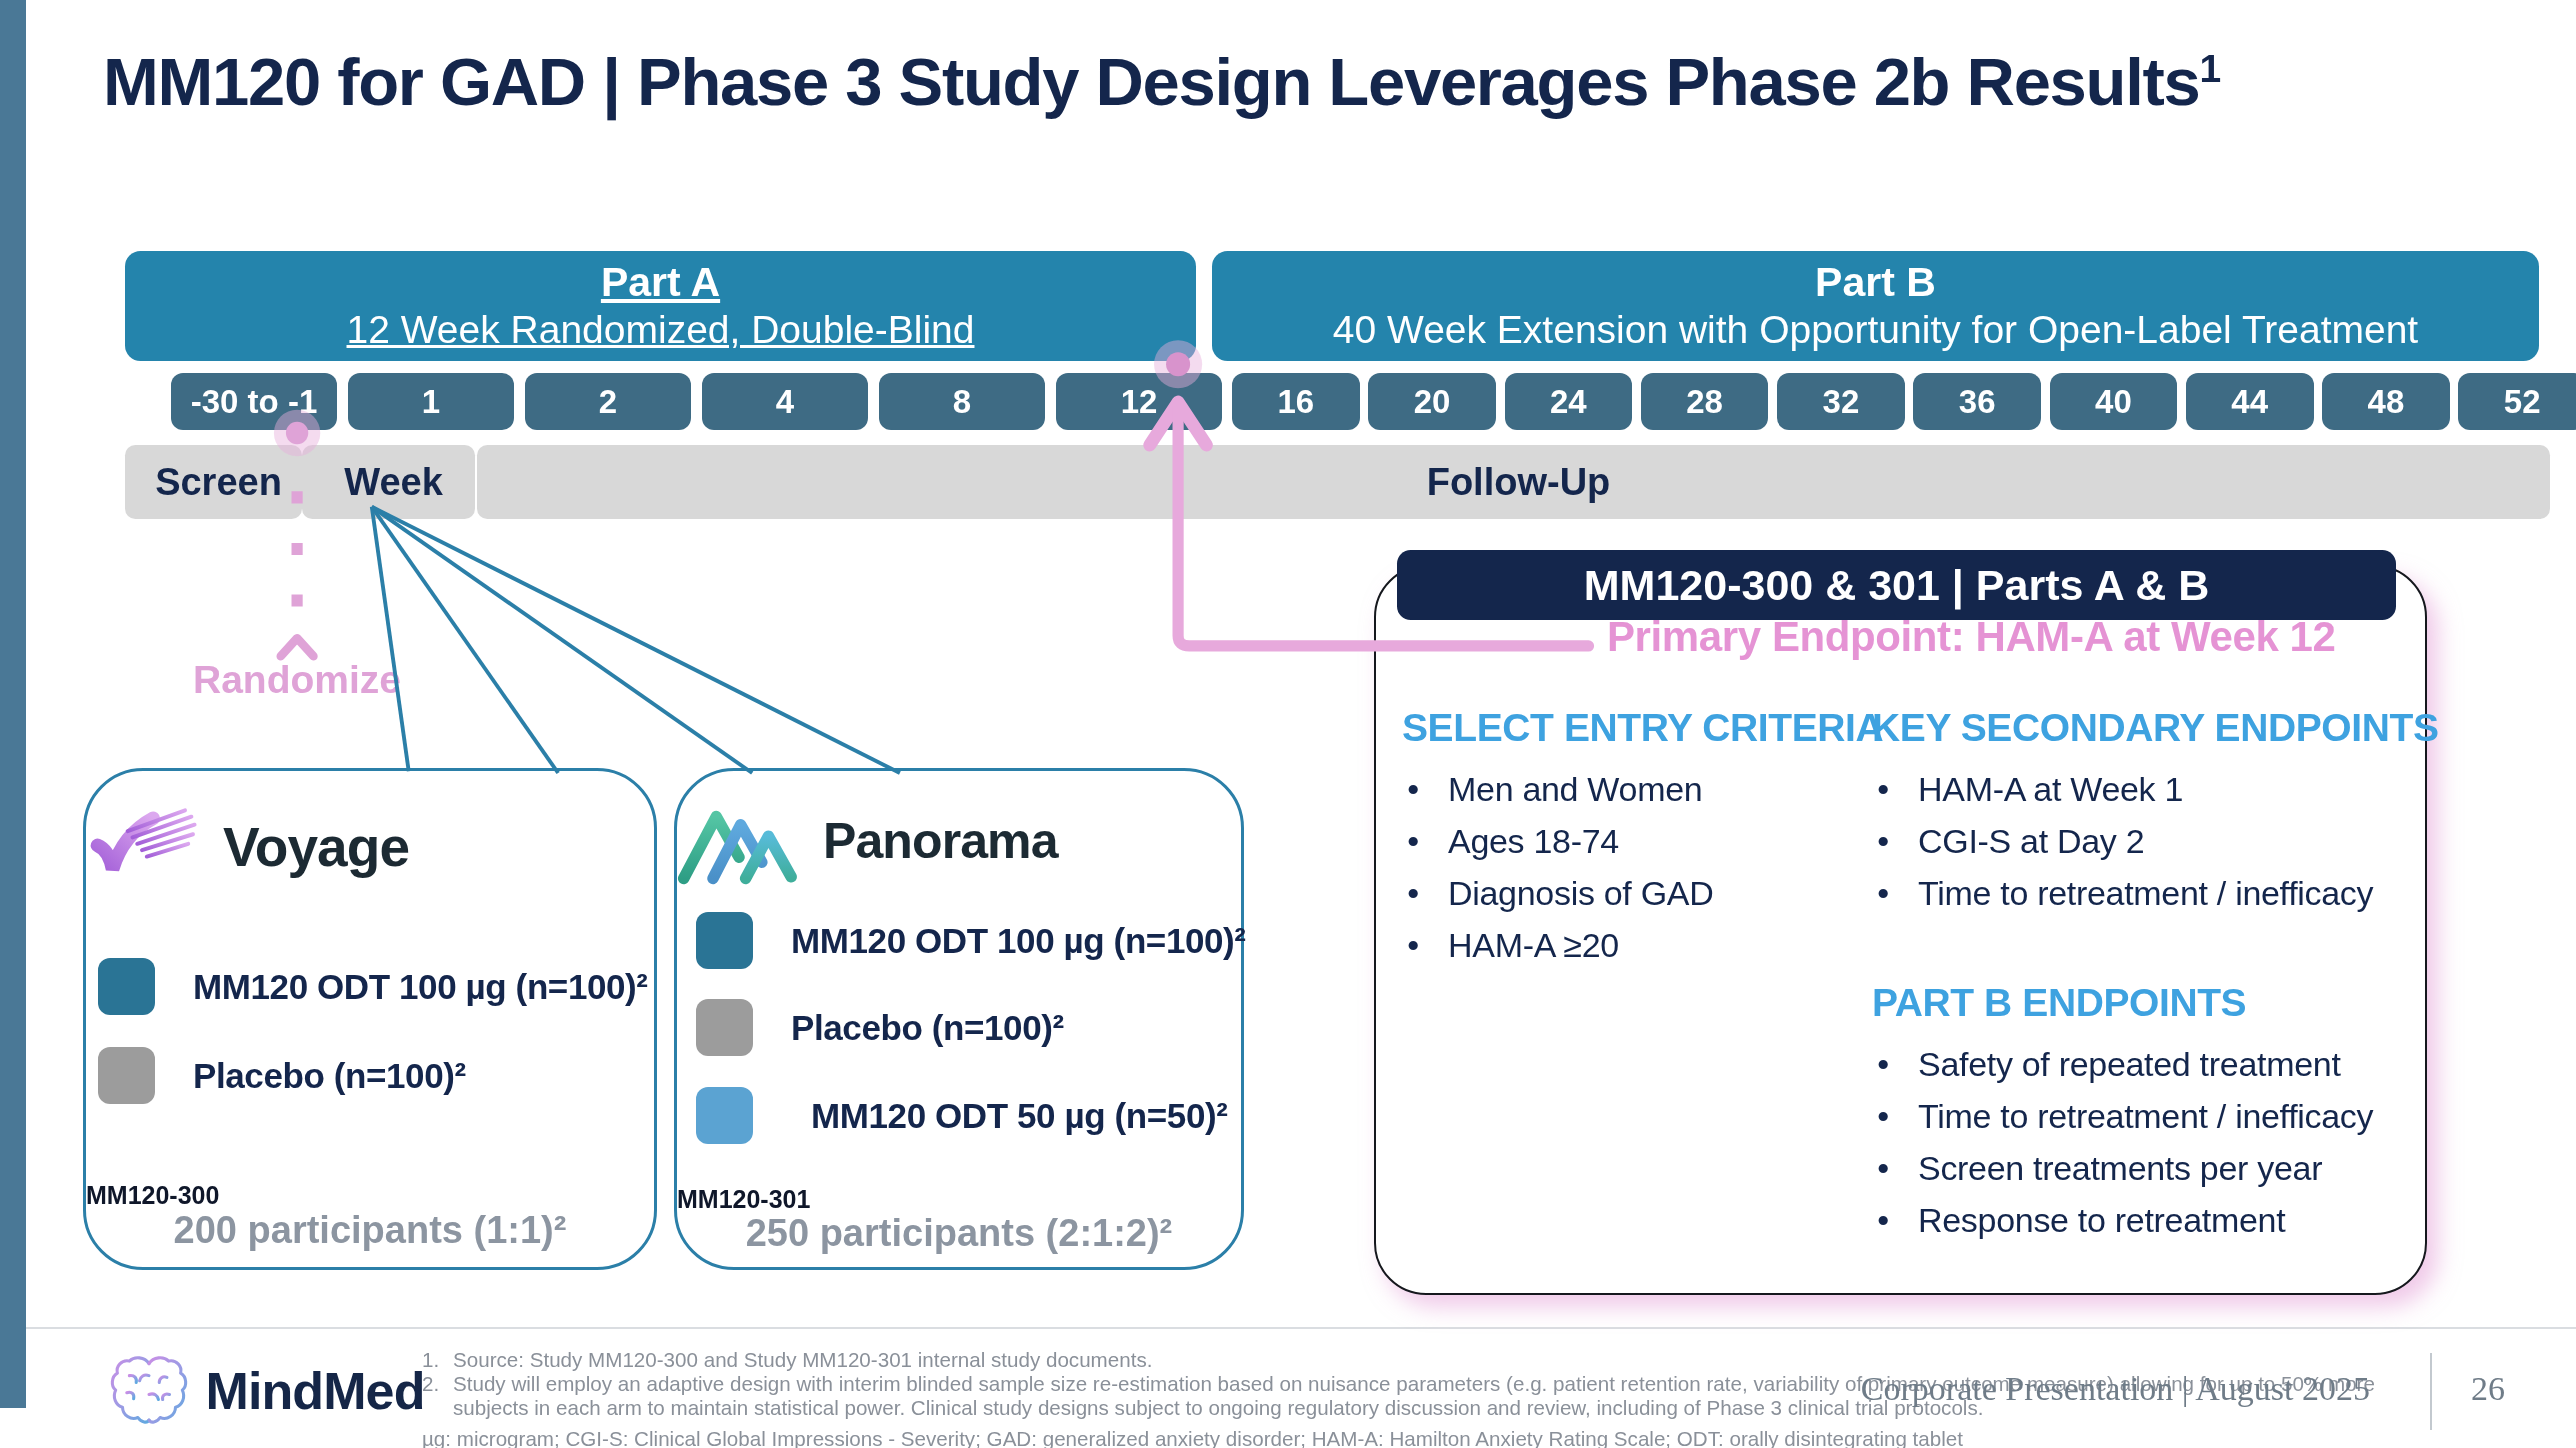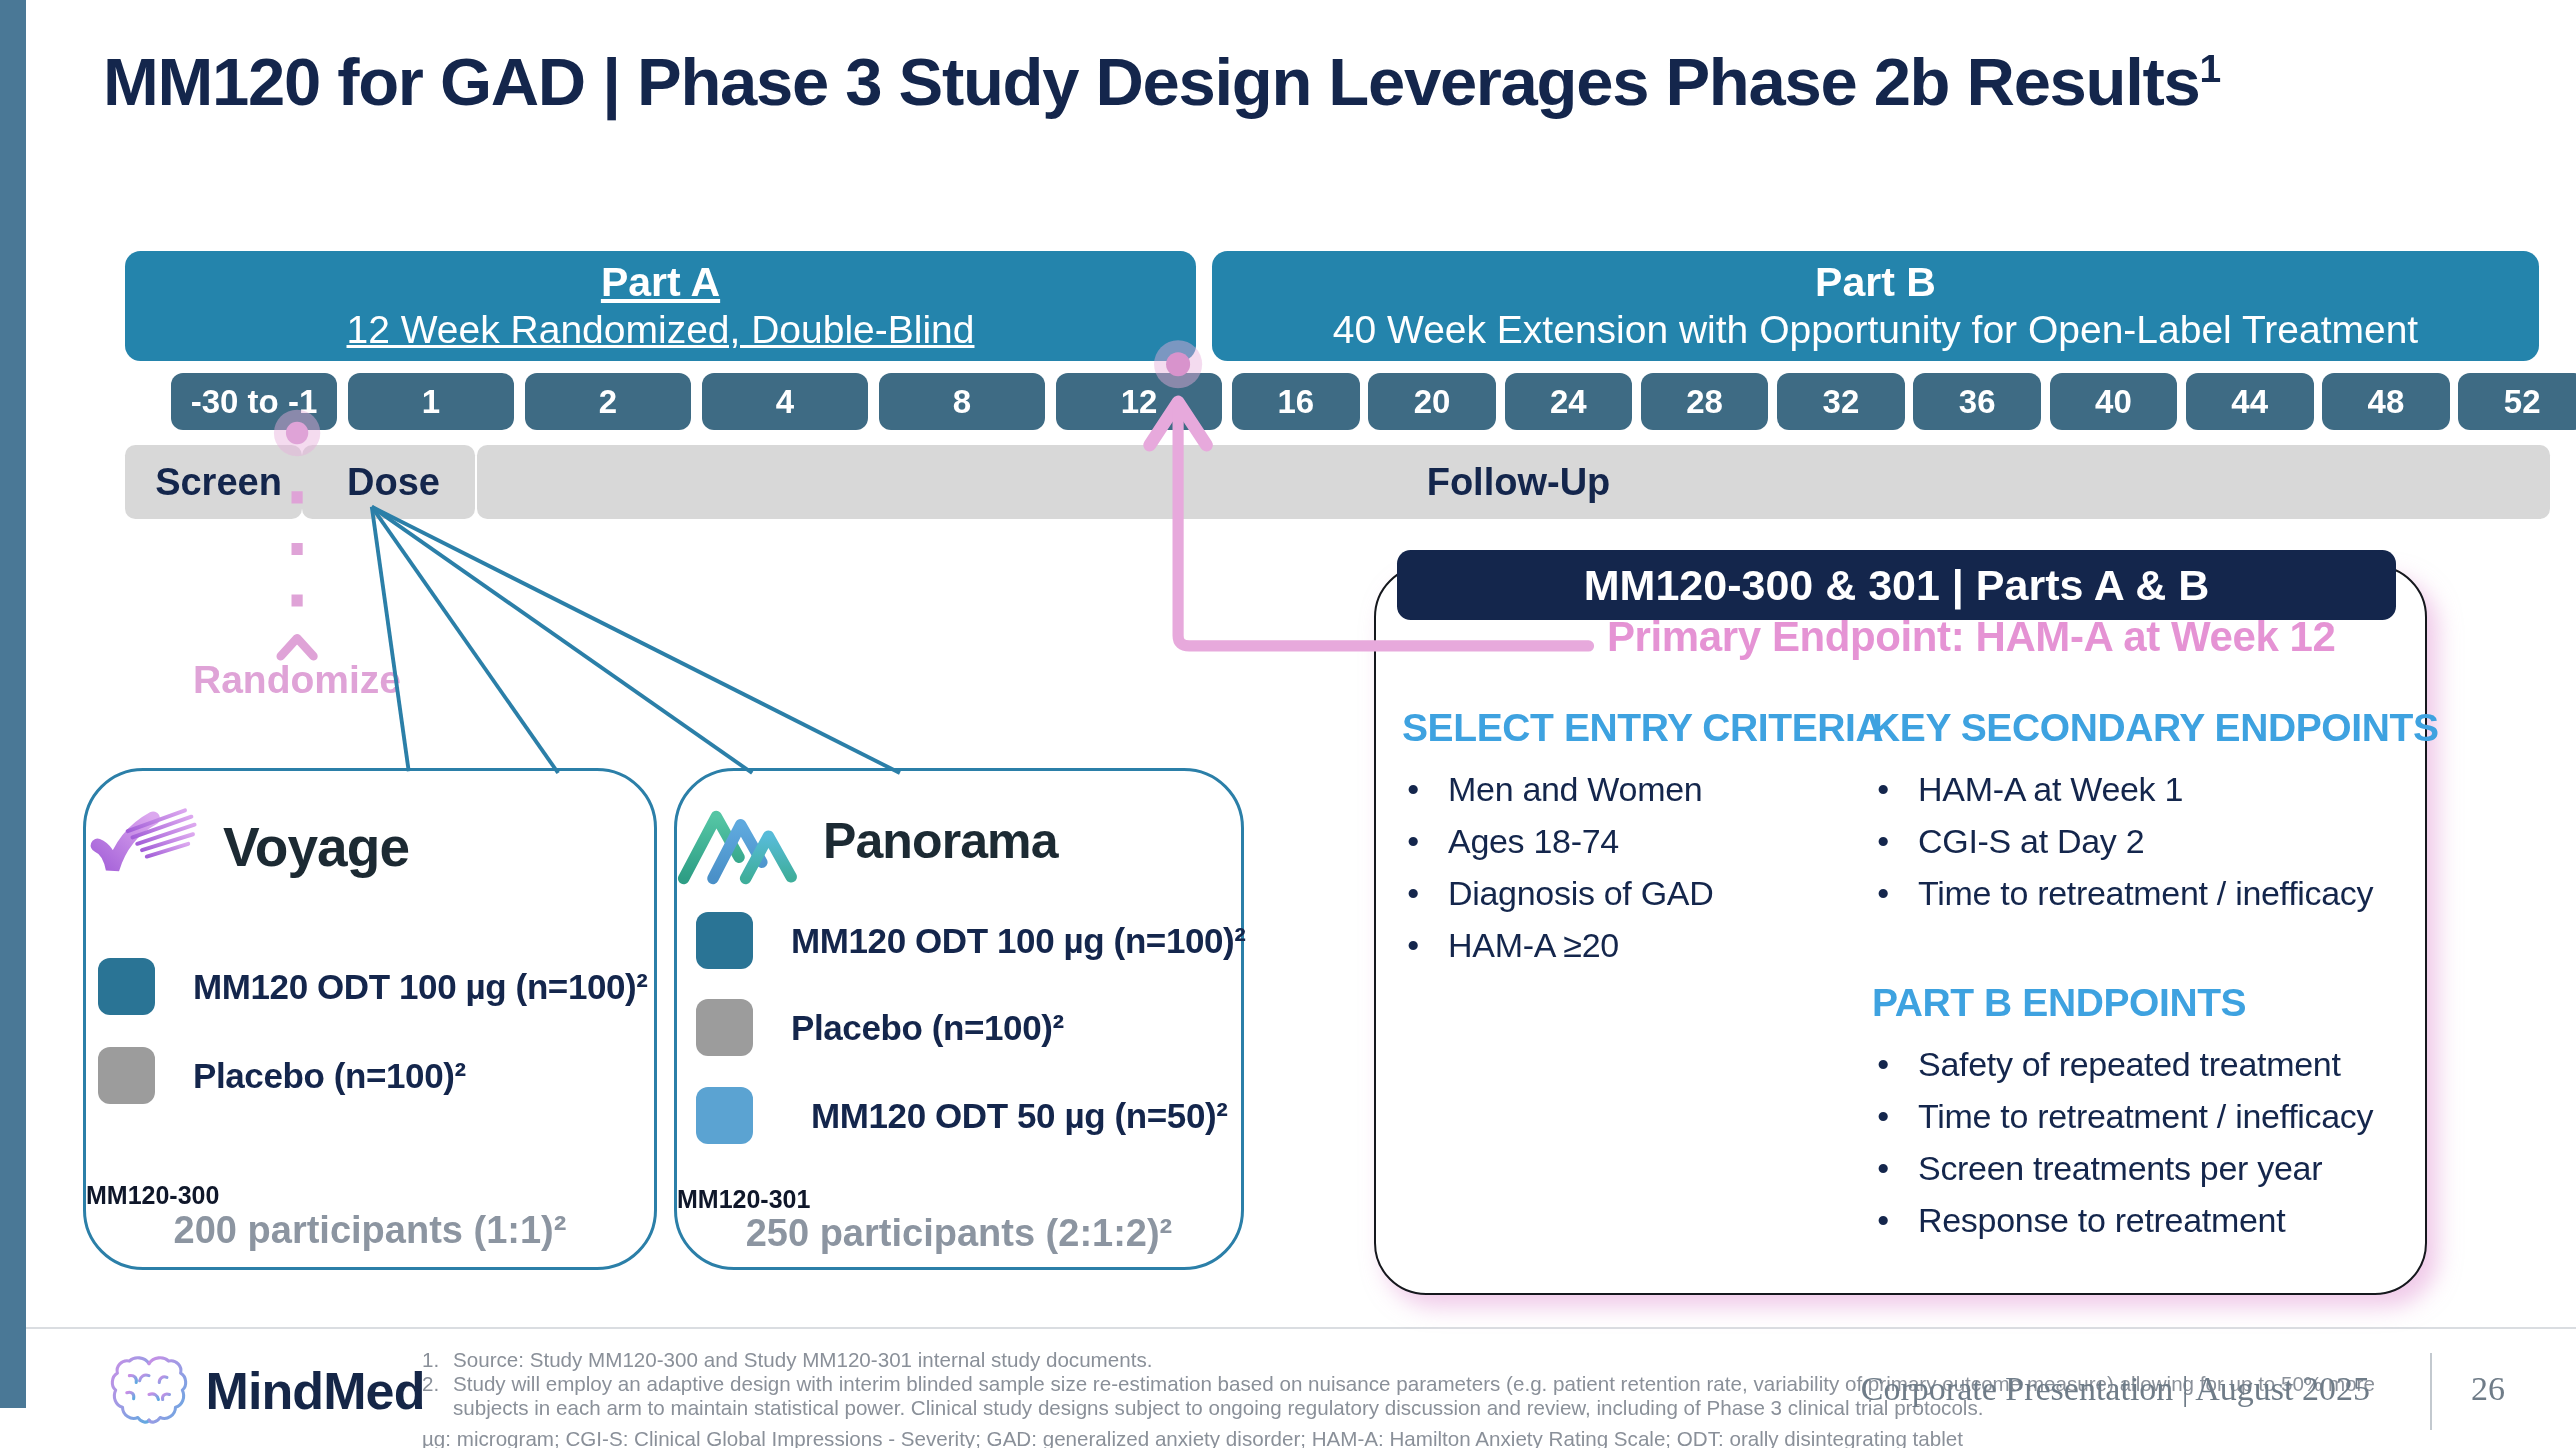--- a/index.html
+++ b/index.html
@@ -127,21 +127,21 @@
     <div class="wk">28</div>
     <div class="wk">32</div>
     <div class="wk">36</div>
     <div class="wk">40</div>
     <div class="wk">44</div>
     <div class="wk">48</div>
     <div class="wk">52</div>
   </div>
 
   <div class="gray-box screen">Screen</div>
-  <div class="gray-box dose">Dose</div>
+  <div class="gray-box dose">Week</div>
   <div class="gray-box followup">Follow-Up</div>
 
   <div class="randomize-label">Randomize</div>
 
   <svg class="overlay" width="2576" height="1449" viewBox="0 0 3000 1687">
     <line x1="433" y1="590" x2="476" y2="898" stroke="#2B7FA8" stroke-width="4.5"></line>
     <line x1="433" y1="590" x2="650" y2="900" stroke="#2B7FA8" stroke-width="4.5"></line>
     <line x1="433" y1="590" x2="876" y2="900" stroke="#2B7FA8" stroke-width="4.5"></line>
     <line x1="433" y1="590" x2="1048" y2="900" stroke="#2B7FA8" stroke-width="4.5"></line>
 

